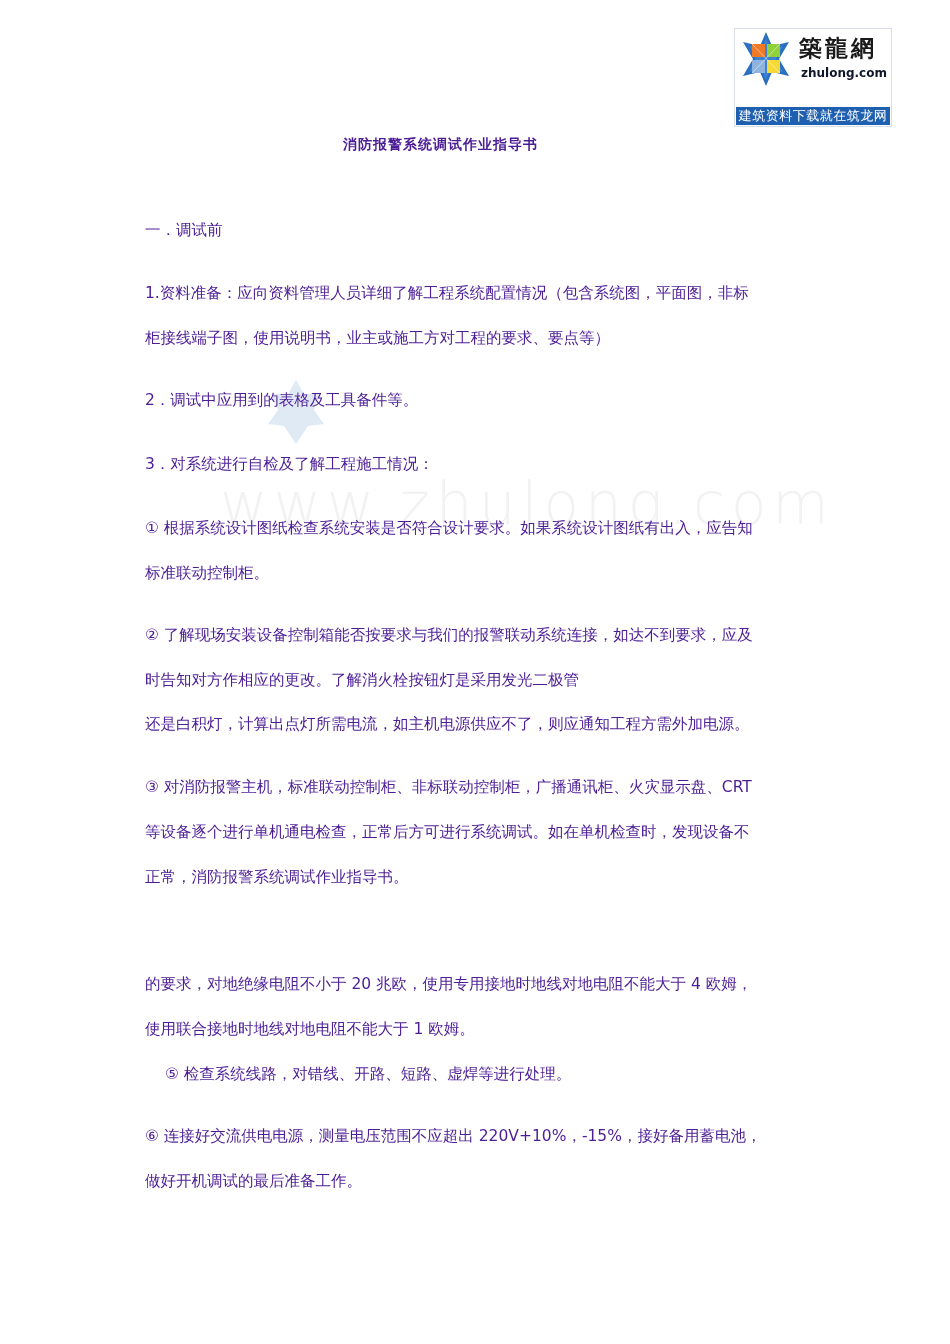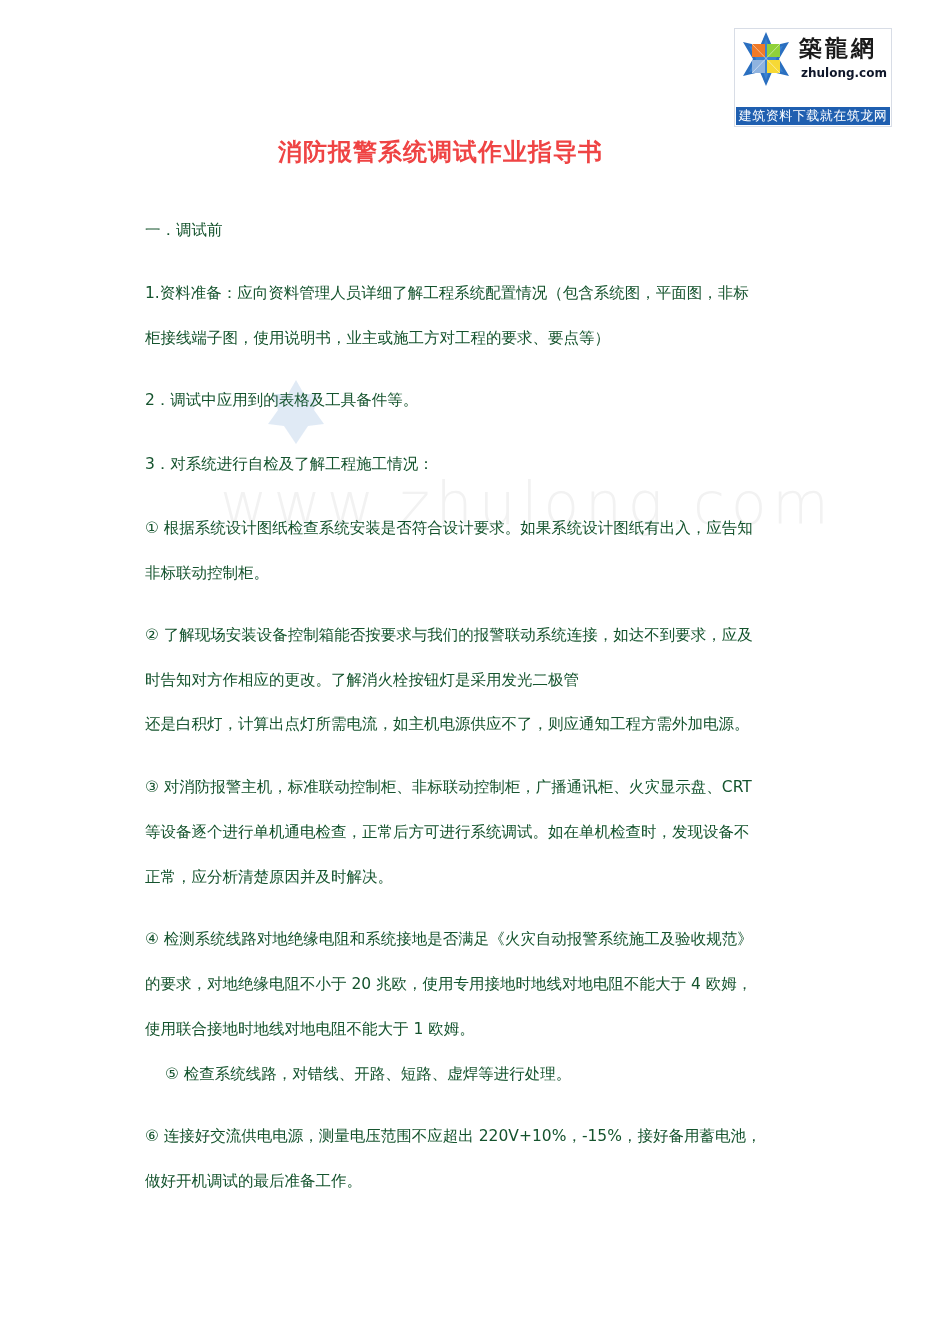--- a/index.html
+++ b/index.html
@@ -96,31 +96,31 @@
       white-space: nowrap;
       font-weight: 200;
     }
     
     .title {
       position: absolute;
       left: 0;
       width: 881px;
       top: 136px;
       text-align: center;
-      font-size: 24px;
+      font-size: 14px;
       font-weight: bold;
-      color: #ef4444;
+      color: #4c1d95;
       letter-spacing: 1px;
     }
     
     .line {
       position: absolute;
       left: 145px;
       font-size: 15.5px;
-      color: #14532d;
+      color: #4c1d95;
       white-space: nowrap;
       line-height: 20px;
     }
   </style>
 </head>
 <body>
 
 <div class="page">
 
   <div class="logo">
@@ -151,31 +151,30 @@
   <div class="line" style="top:220px;">一．调试前</div>
 
   <div class="line" style="top:283px;">1.资料准备：应向资料管理人员详细了解工程系统配置情况（包含系统图，平面图，非标</div>
   <div class="line" style="top:328px;">柜接线端子图，使用说明书，业主或施工方对工程的要求、要点等）</div>
 
   <div class="line" style="top:390px;">2．调试中应用到的表格及工具备件等。</div>
 
   <div class="line" style="top:454px;">3．对系统进行自检及了解工程施工情况：</div>
 
   <div class="line" style="top:518px;">① 根据系统设计图纸检查系统安装是否符合设计要求。如果系统设计图纸有出入，应告知</div>
-  <div class="line" style="top:563px;">非标联动控制柜。</div>
+  <div class="line" style="top:563px;">标准联动控制柜。</div>
 
   <div class="line" style="top:625px;">② 了解现场安装设备控制箱能否按要求与我们的报警联动系统连接，如达不到要求，应及</div>
   <div class="line" style="top:670px;">时告知对方作相应的更改。了解消火栓按钮灯是采用发光二极管</div>
   <div class="line" style="top:715px;font-family:Liberation Mono, monospace;">还是白积灯，计算出点灯所需电流，如主机电源供应不了，则应通知工程方需外加电源。</div>
 
   <div class="line" style="top:777px;">③ 对消防报警主机，标准联动控制柜、非标联动控制柜，广播通讯柜、火灾显示盘、CRT</div>
   <div class="line" style="top:822px;">等设备逐个进行单机通电检查，正常后方可进行系统调试。如在单机检查时，发现设备不</div>
-  <div class="line" style="top:867px;">正常，应分析清楚原因并及时解决。</div>
+  <div class="line" style="top:867px;">正常，消防报警系统调试作业指导书。</div>
 
-  <div class="line" style="top:929px;">④ 检测系统线路对地绝缘电阻和系统接地是否满足《火灾自动报警系统施工及验收规范》</div>
   <div class="line" style="top:974px;">的要求，对地绝缘电阻不小于 20 兆欧，使用专用接地时地线对地电阻不能大于 4 欧姆，</div>
   <div class="line" style="top:1019px;">使用联合接地时地线对地电阻不能大于 1 欧姆。</div>
 
   <div class="line" style="top:1064px; left:165px;">⑤ 检查系统线路，对错线、开路、短路、虚焊等进行处理。</div>
 
   <div class="line" style="top:1126px;">⑥ 连接好交流供电电源，测量电压范围不应超出 220V+10%，-15%，接好备用蓄电池，</div>
   <div class="line" style="top:1171px;text-align:center;">做好开机调试的最后准备工作。</div>
 
 </div>
 

